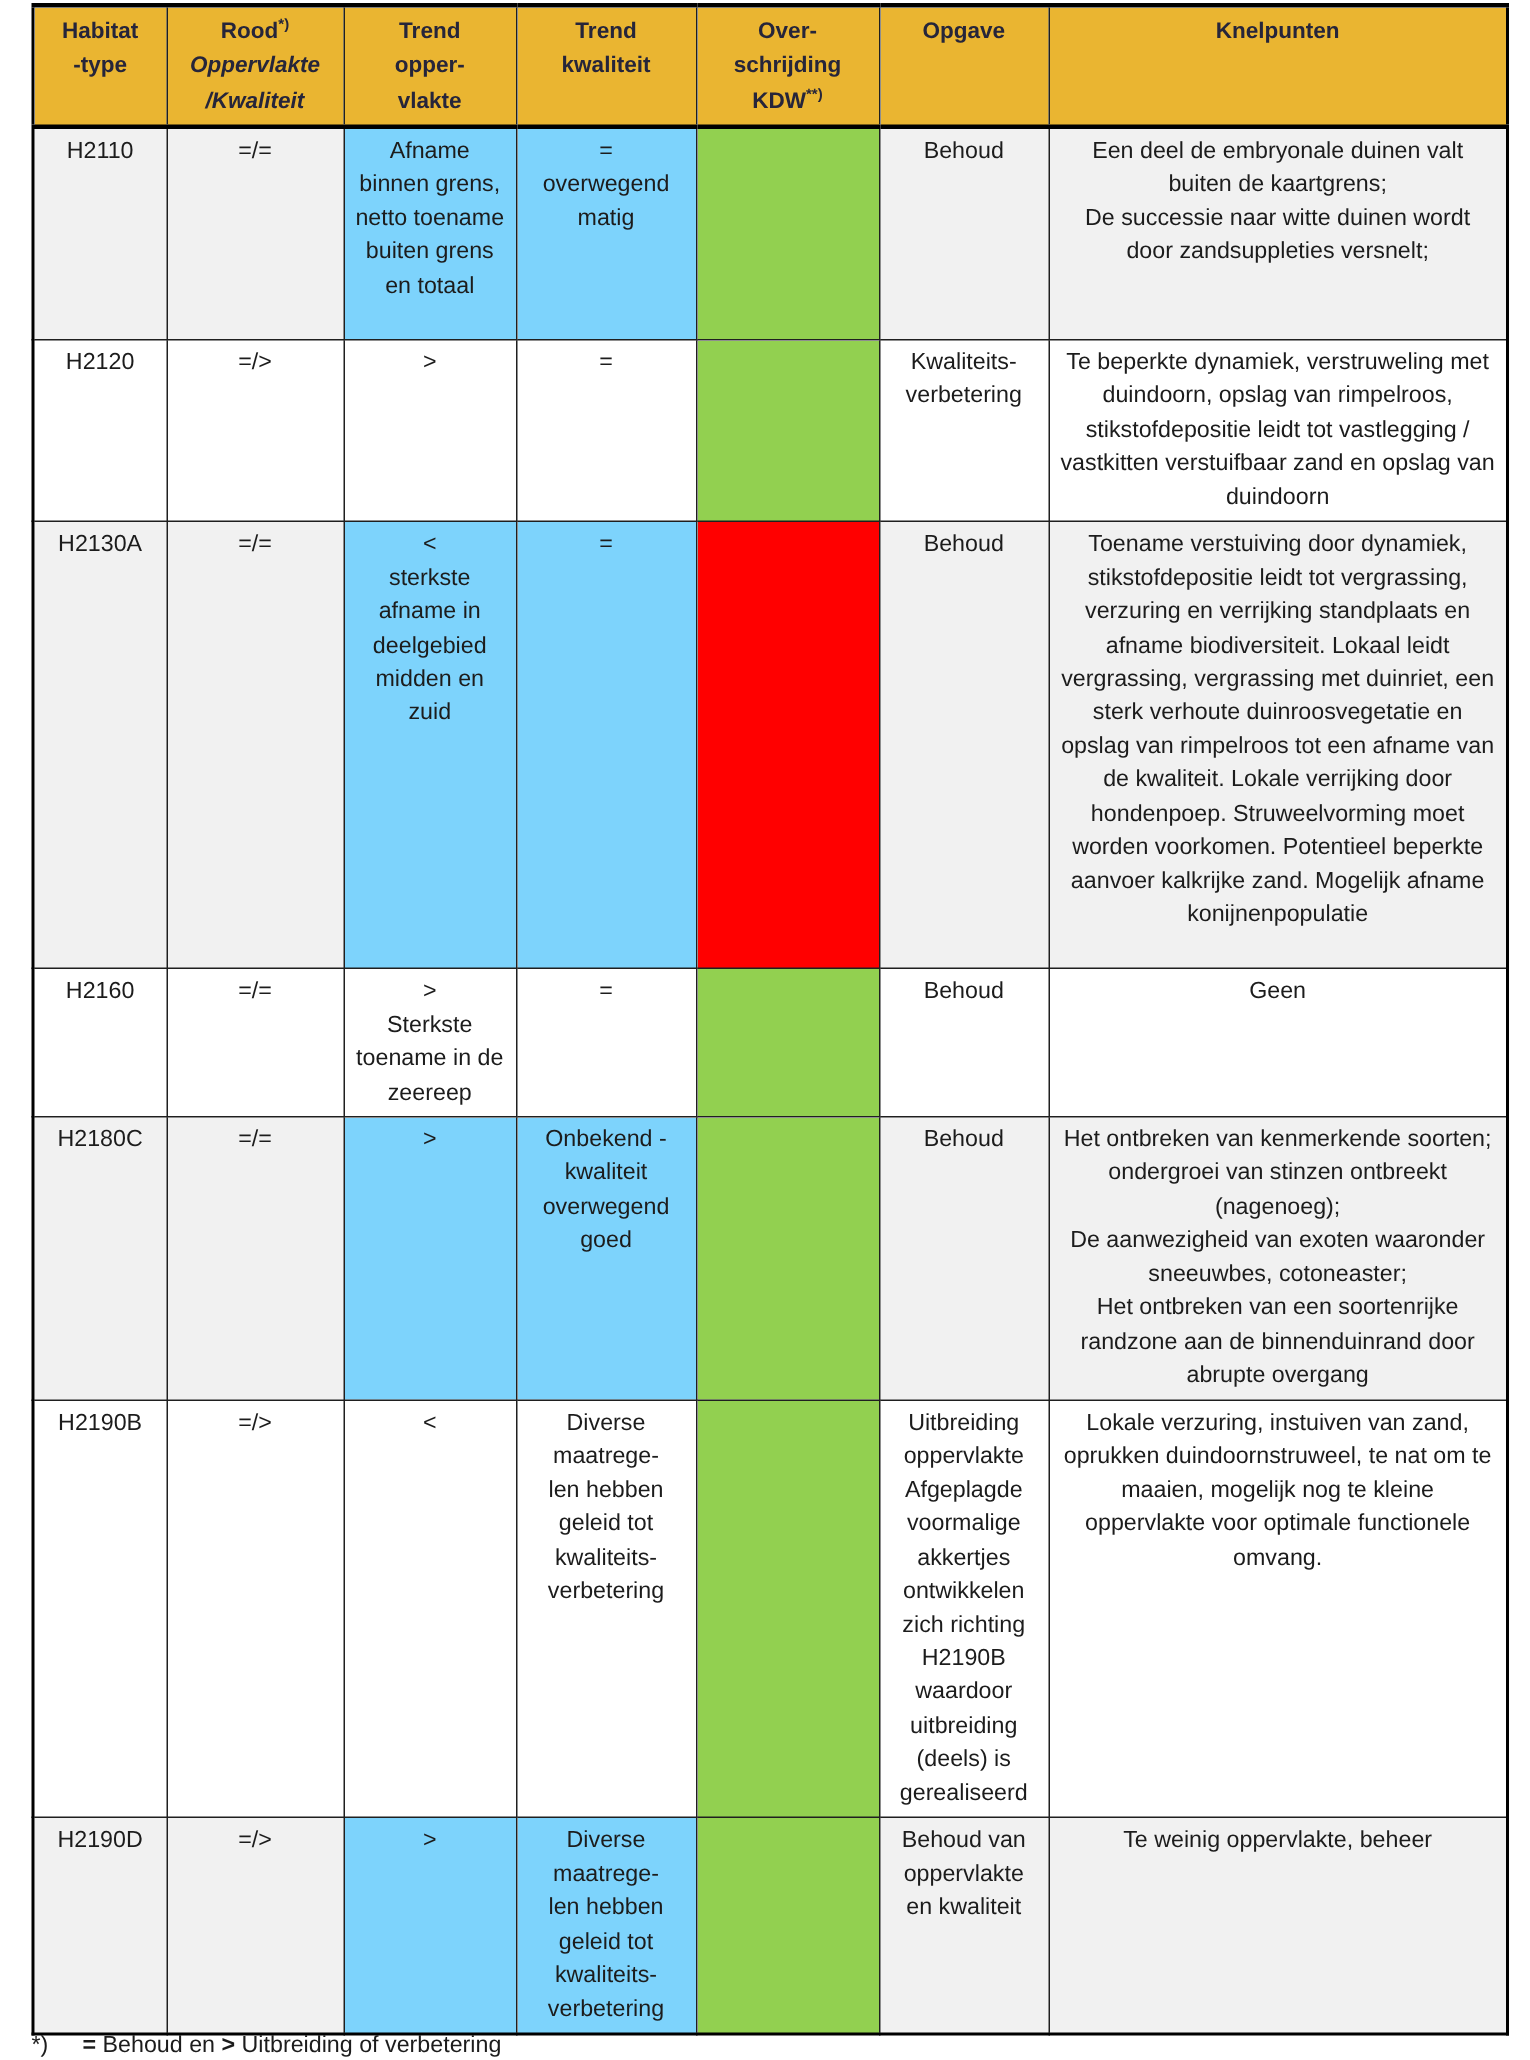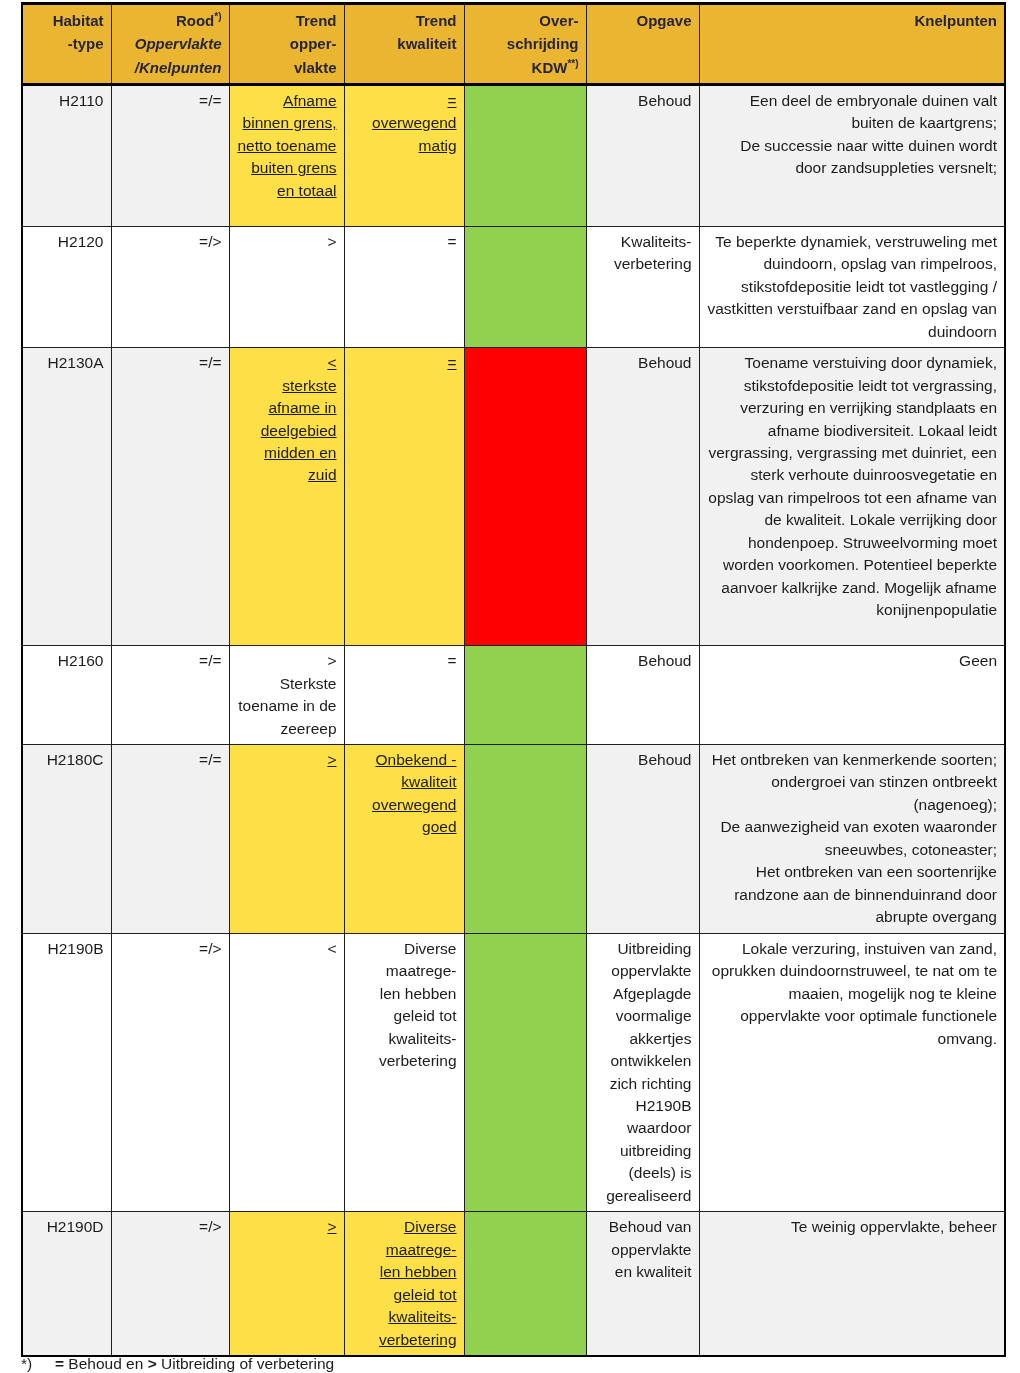--- a/index.html
+++ b/index.html
@@ -16,21 +16,21 @@
     border-collapse:collapse;
     table-layout:fixed;
     width:983px;
     border:2px solid #000;
   }
   col.c1{width:89px} col.c2{width:118px} col.c3{width:115px}
   col.c4{width:120px} col.c5{width:122px} col.c6{width:113px} col.c7{width:306px}
   th, td {
     border:1px solid #1f1f1f;
     vertical-align:top;
-    text-align:right;
+    text-align:center;
     padding:4px 7px 4px 7px;
     font-size:15.5px;
     line-height:1.45;
     white-space:pre-line;
     overflow:hidden;
   }
   thead th {
     background:var(--header-bg,#EAB531);
     color:var(--header-text,#26253A);
     font-weight:bold;
@@ -43,21 +43,21 @@
   thead th .hdr-italic { font-style:italic; display:block; }
   sup { font-size:10px; line-height:0; vertical-align:super; font-weight:bold; }
   tbody tr:nth-child(1){height:142px}
   tbody tr:nth-child(2){height:112px}
   tbody tr:nth-child(3){height:298px}
   tbody tr:nth-child(4){height:95px}
   tbody tr:nth-child(5){height:183px}
   tbody tr:nth-child(6){height:277px}
   tbody tr:nth-child(7){height:137px}
   tr.shaded td { background:var(--shaded,#F1F1F1); }
-  tr.shaded td:nth-child(3), tr.shaded td:nth-child(4) { background:#fde047;text-decoration:underline; }
+  tr.shaded td:nth-child(3), tr.shaded td:nth-child(4) { background:#7dd3fc; }
   .footnotes {
     position:absolute; left:21px; top:1320px;
     font-size:15.5px; line-height:1.55; color:#1c1c1c;
     width:960px;
   }
   .fn { margin-bottom:2px;margin-top:32px; }
   .fn-marker { display:inline-block; width:34px; font-weight:normal; }
   .fn b { font-weight:bold; }
 </style>
 </head>
@@ -71,21 +71,21 @@
         <col class="c3">
         <col class="c4">
         <col class="c5">
         <col class="c6">
         <col class="c7">
     </colgroup>
     <thead>
       <tr>
         <th><span>Habitat
 -type</span></th>
-        <th><span>Rood</span><sup>*)</sup><span class="hdr-italic">Oppervlakte /Knelpunten</span></th>
+        <th><span>Rood</span><sup>*)</sup><span class="hdr-italic">Oppervlakte /Kwaliteit</span></th>
         <th><span>Trend
 opper-
 vlakte</span></th>
         <th><span>Trend
 kwaliteit</span></th>
         <th><span>Over-
 schrijding
 KDW</span><sup>**)</sup></th>
         <th><span>Opgave</span></th>
         <th><span>Knelpunten</span></th>

